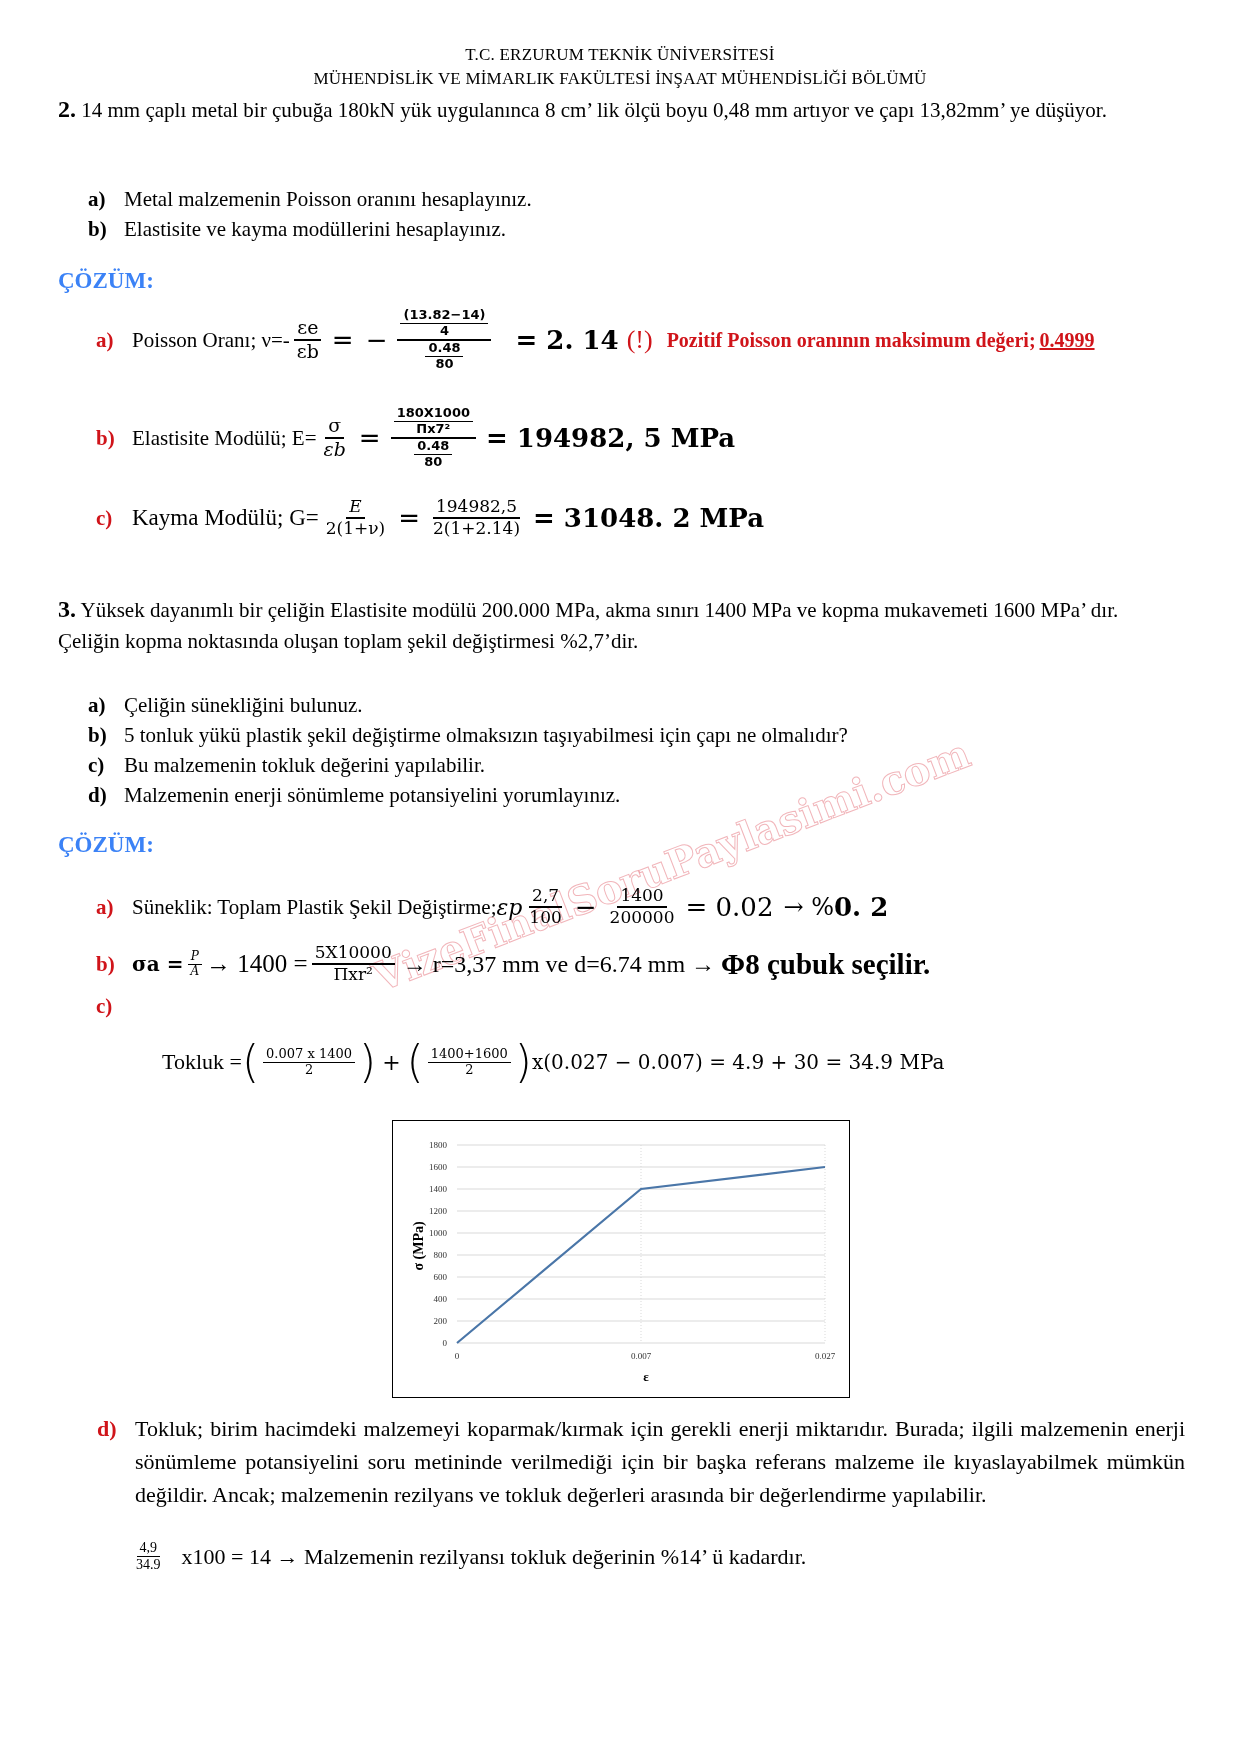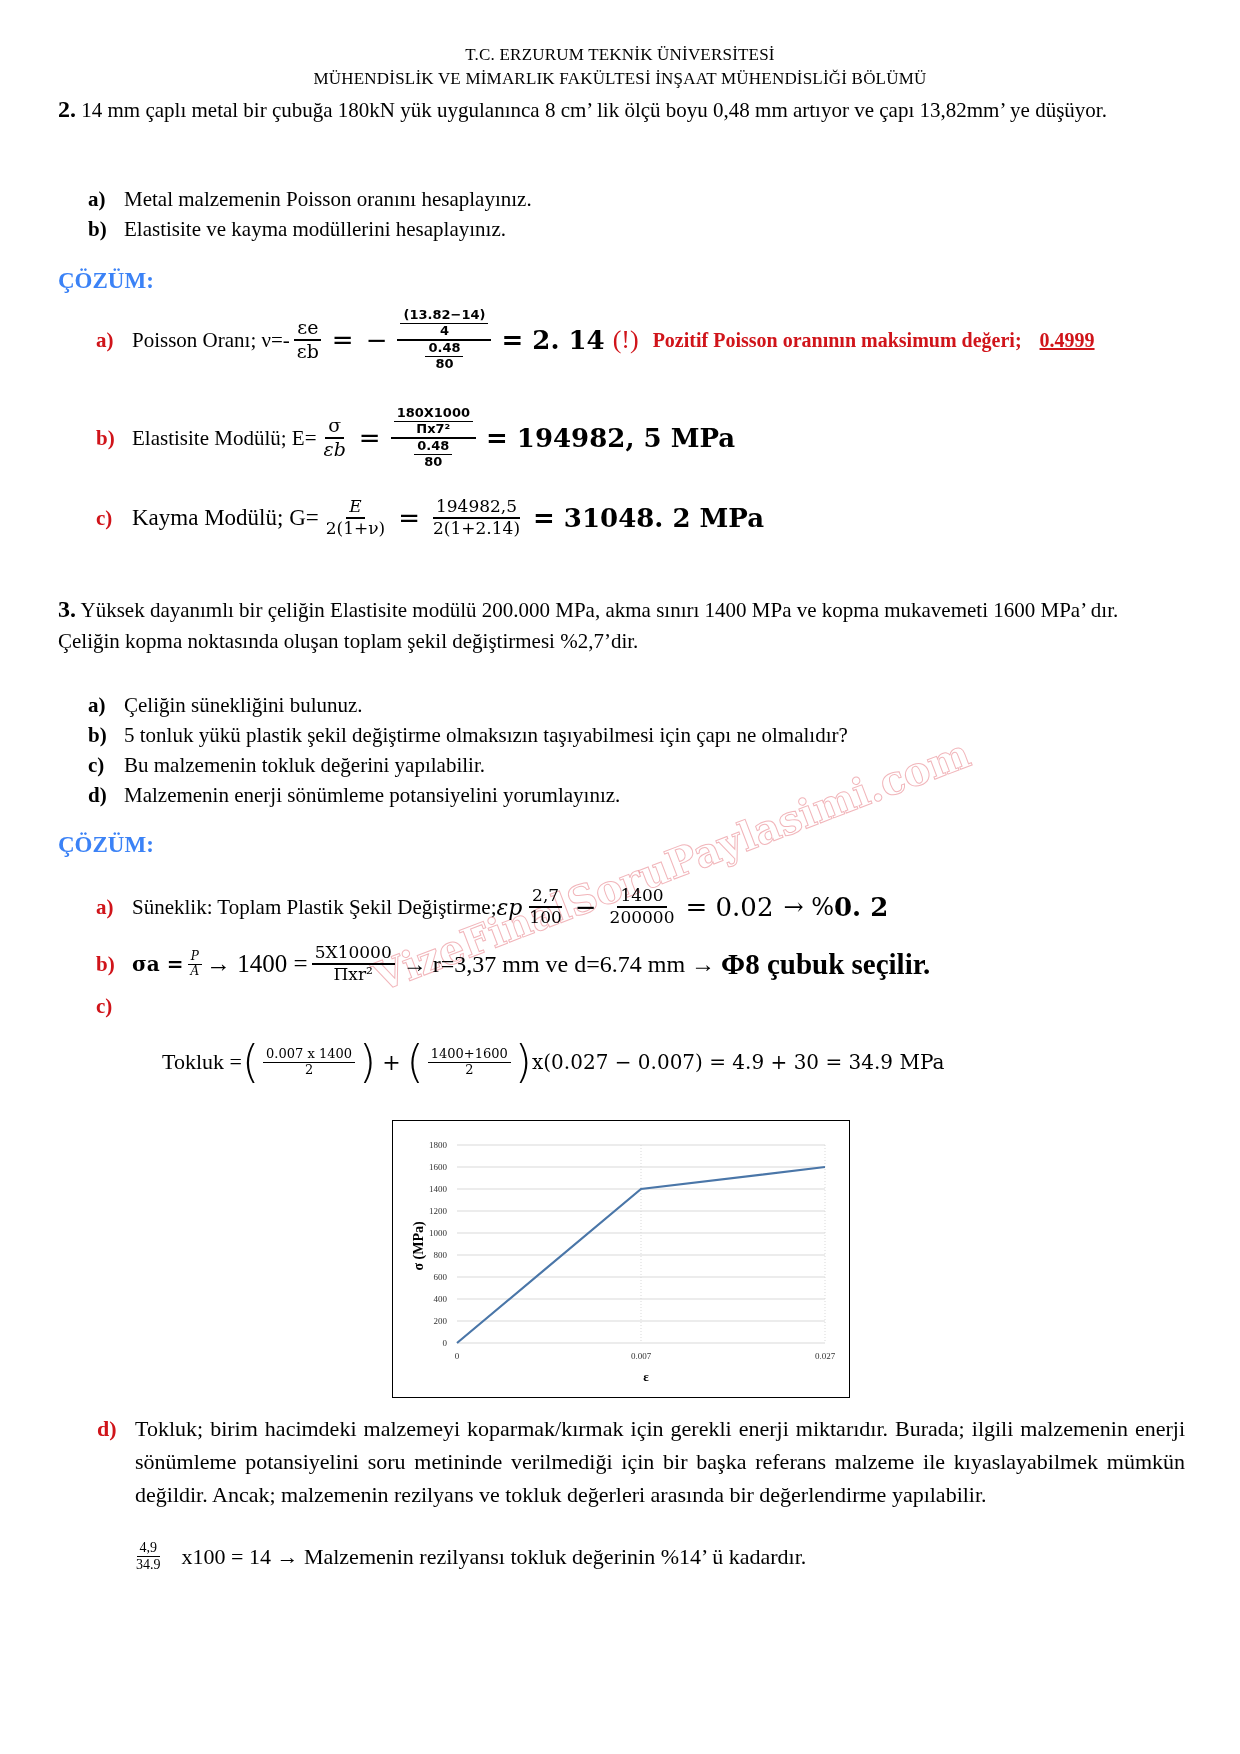--- a/index.html
+++ b/index.html
@@ -65,24 +65,24 @@
         <span class="den">4</span>
       </span>
     </span>
     <span class="den">
       <span class="frac small" style="margin:0">
         <span class="num" style="border-width:1.5px">0.48</span>
         <span class="den">80</span>
       </span>
     </span>
   </span>
-  <span class="big" style="margin-left:6px">= 2. 14</span>
+  <span class="big" style="margin-left:20px">= 2. 14</span>
   <span class="red" style="font-size:26px; margin-left:8px">(!)</span>
   <span class="red" style="font-weight:bold; font-size:20px; margin-left:14px">Pozitif Poisson oranının maksimum değeri;</span>
-  <span class="red" style="font-weight:bold; font-size:20px; margin-left:18px; text-decoration:underline">0.4999</span>
+  <span class="red" style="font-weight:bold; font-size:20px; margin-left:4px; text-decoration:underline">0.4999</span>
 </div>
 
 <div class="abs line body" style="left:96px; top:398px; height:80px;">
   <span class="lbl red">b)</span>
   <span>Elastisite Modülü; E=</span>
   <span class="frac math" style="font-size:19px">
     <span class="num">σ</span>
     <span class="den" style="font-style:italic">εb</span>
   </span>
   <span class="eq">=</span>

